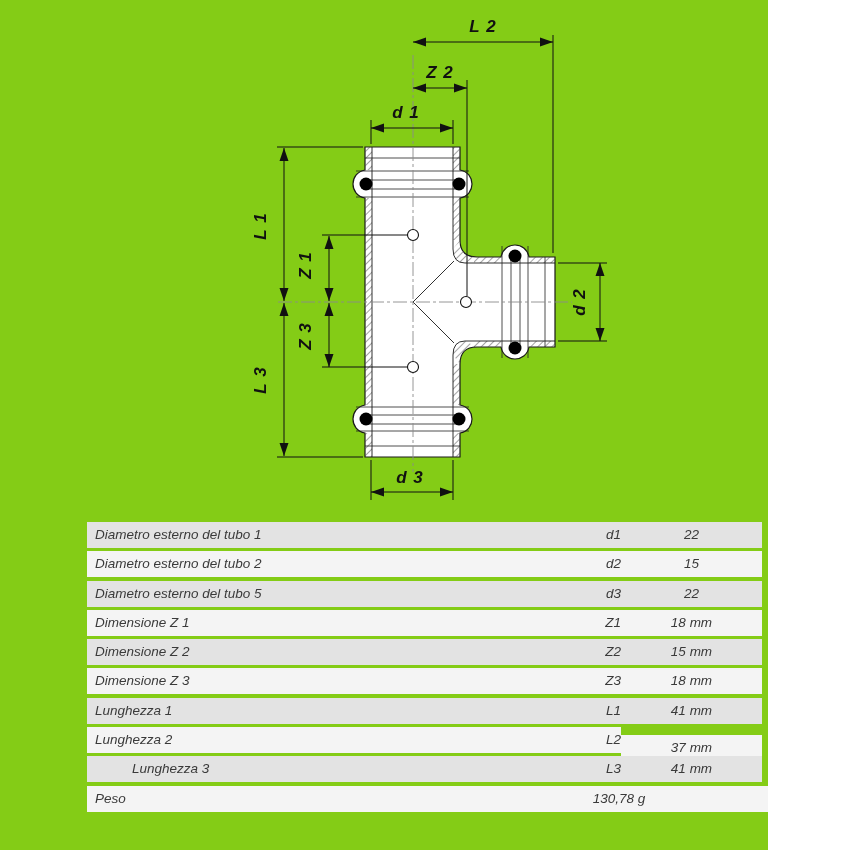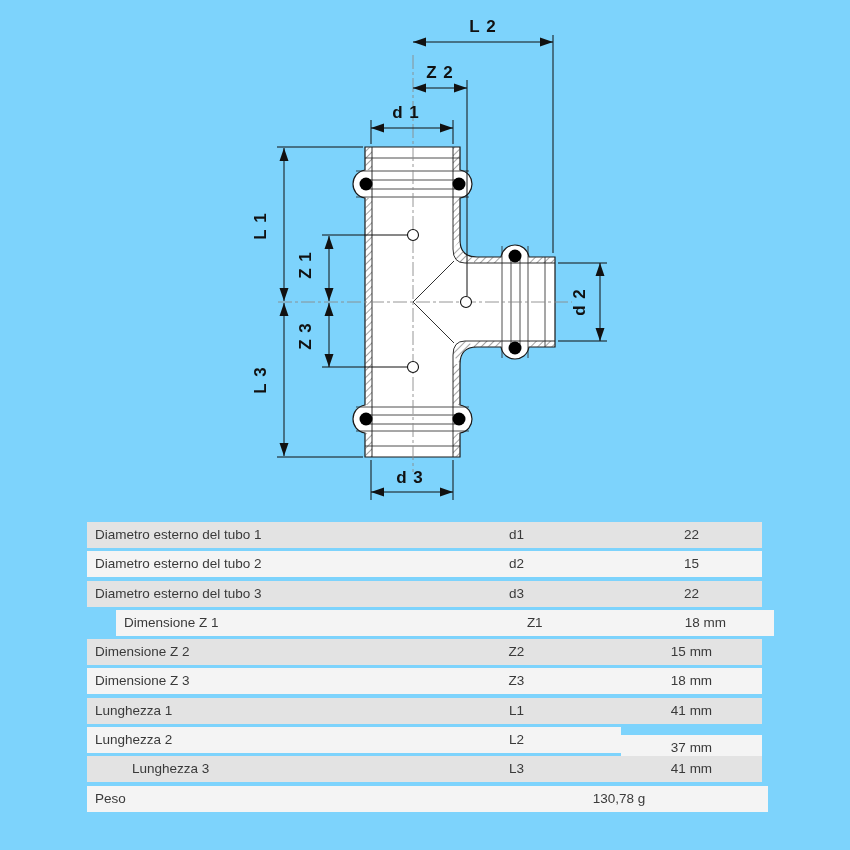--- a/index.html
+++ b/index.html
@@ -1,28 +1,28 @@
 <!DOCTYPE html>
 <html><head>
 <meta charset="utf-8">
 <style>
   html,body{margin:0;padding:0;background:#ffffff;}
-  .stage{position:relative;width:850px;height:850px;background:#7dd3fc;overflow:hidden;
-         font-family:"Liberation Sans", sans-serif;}
+  .stage{position:relative;width:768px;height:850px;background:#84cc16;overflow:hidden;
+         font-family:"Liberation Sans", sans-serif;font-style:italic;}
   svg{position:absolute;left:0;top:0;}
   .dimtxt{font-family:"Liberation Sans",sans-serif;font-size:17px;font-weight:700;
           fill:#111;letter-spacing:1px;}
   
   .spec-table{position:absolute;left:87px;top:522px;width:687px;
               display:flex;flex-direction:column;gap:3.3px;}
   .spec-row{display:flex;gap:0;height:26px;line-height:26px;
             font-size:13.5px;color:#3a3a3a;}
   .cell{height:26px;overflow:hidden;white-space:nowrap;}
   .c-label{width:325px;text-align:left;padding-left:8px;box-sizing:border-box;}
-  .c-symbol{width:209px;text-align:center;}
+  .c-symbol{width:209px;text-align:right;}
   .c-value{width:141px;text-align:center;box-sizing:border-box;}
   .c-merged{width:356px;text-align:center;padding-left:58px;box-sizing:border-box;}
 </style>
 </head>
 <body>
 
 <div class="stage">
 
   <svg width="850" height="515" viewBox="0 0 850 515">
     <defs>
@@ -172,26 +172,26 @@
         <div class="cell c-label" style="background: rgb(227, 227, 227); color: rgb(58, 58, 58);">Diametro esterno del tubo 1</div>
         <div class="cell c-symbol" style="background: rgb(227, 227, 227); color: rgb(58, 58, 58);">d1</div>
         <div class="cell c-value" style="background: rgb(227, 227, 227); color: rgb(58, 58, 58);">22</div>
       </div>
       <div class="spec-row">
         <div class="cell c-label" style="background: rgb(244, 244, 244); color: rgb(58, 58, 58);">Diametro esterno del tubo 2</div>
         <div class="cell c-symbol" style="background: rgb(244, 244, 244); color: rgb(58, 58, 58);">d2</div>
         <div class="cell c-value" style="background: rgb(244, 244, 244); color: rgb(58, 58, 58);">15</div>
       </div>
       <div class="spec-row">
-        <div class="cell c-label" style="background: rgb(227, 227, 227); color: rgb(58, 58, 58);">Diametro esterno del tubo 3</div>
+        <div class="cell c-label" style="background: rgb(227, 227, 227); color: rgb(58, 58, 58);">Diametro esterno del tubo 5</div>
         <div class="cell c-symbol" style="background: rgb(227, 227, 227); color: rgb(58, 58, 58);">d3</div>
         <div class="cell c-value" style="background: rgb(227, 227, 227); color: rgb(58, 58, 58);">22</div>
       </div>
       <div class="spec-row">
-        <div class="cell c-label" style="background: rgb(244, 244, 244); color: rgb(58, 58, 58); margin-left: 29px;">Dimensione Z 1</div>
+        <div class="cell c-label" style="background: rgb(244, 244, 244); color: rgb(58, 58, 58);">Dimensione Z 1</div>
         <div class="cell c-symbol" style="background: rgb(244, 244, 244); color: rgb(58, 58, 58);">Z1</div>
         <div class="cell c-value" style="background: rgb(244, 244, 244); color: rgb(58, 58, 58);">18 mm</div>
       </div>
       <div class="spec-row">
         <div class="cell c-label" style="background: rgb(227, 227, 227); color: rgb(58, 58, 58);">Dimensione Z 2</div>
         <div class="cell c-symbol" style="background: rgb(227, 227, 227); color: rgb(58, 58, 58);">Z2</div>
         <div class="cell c-value" style="background: rgb(227, 227, 227); color: rgb(58, 58, 58);">15 mm</div>
       </div>
       <div class="spec-row">
         <div class="cell c-label" style="background: rgb(244, 244, 244); color: rgb(58, 58, 58);">Dimensione Z 3</div>

